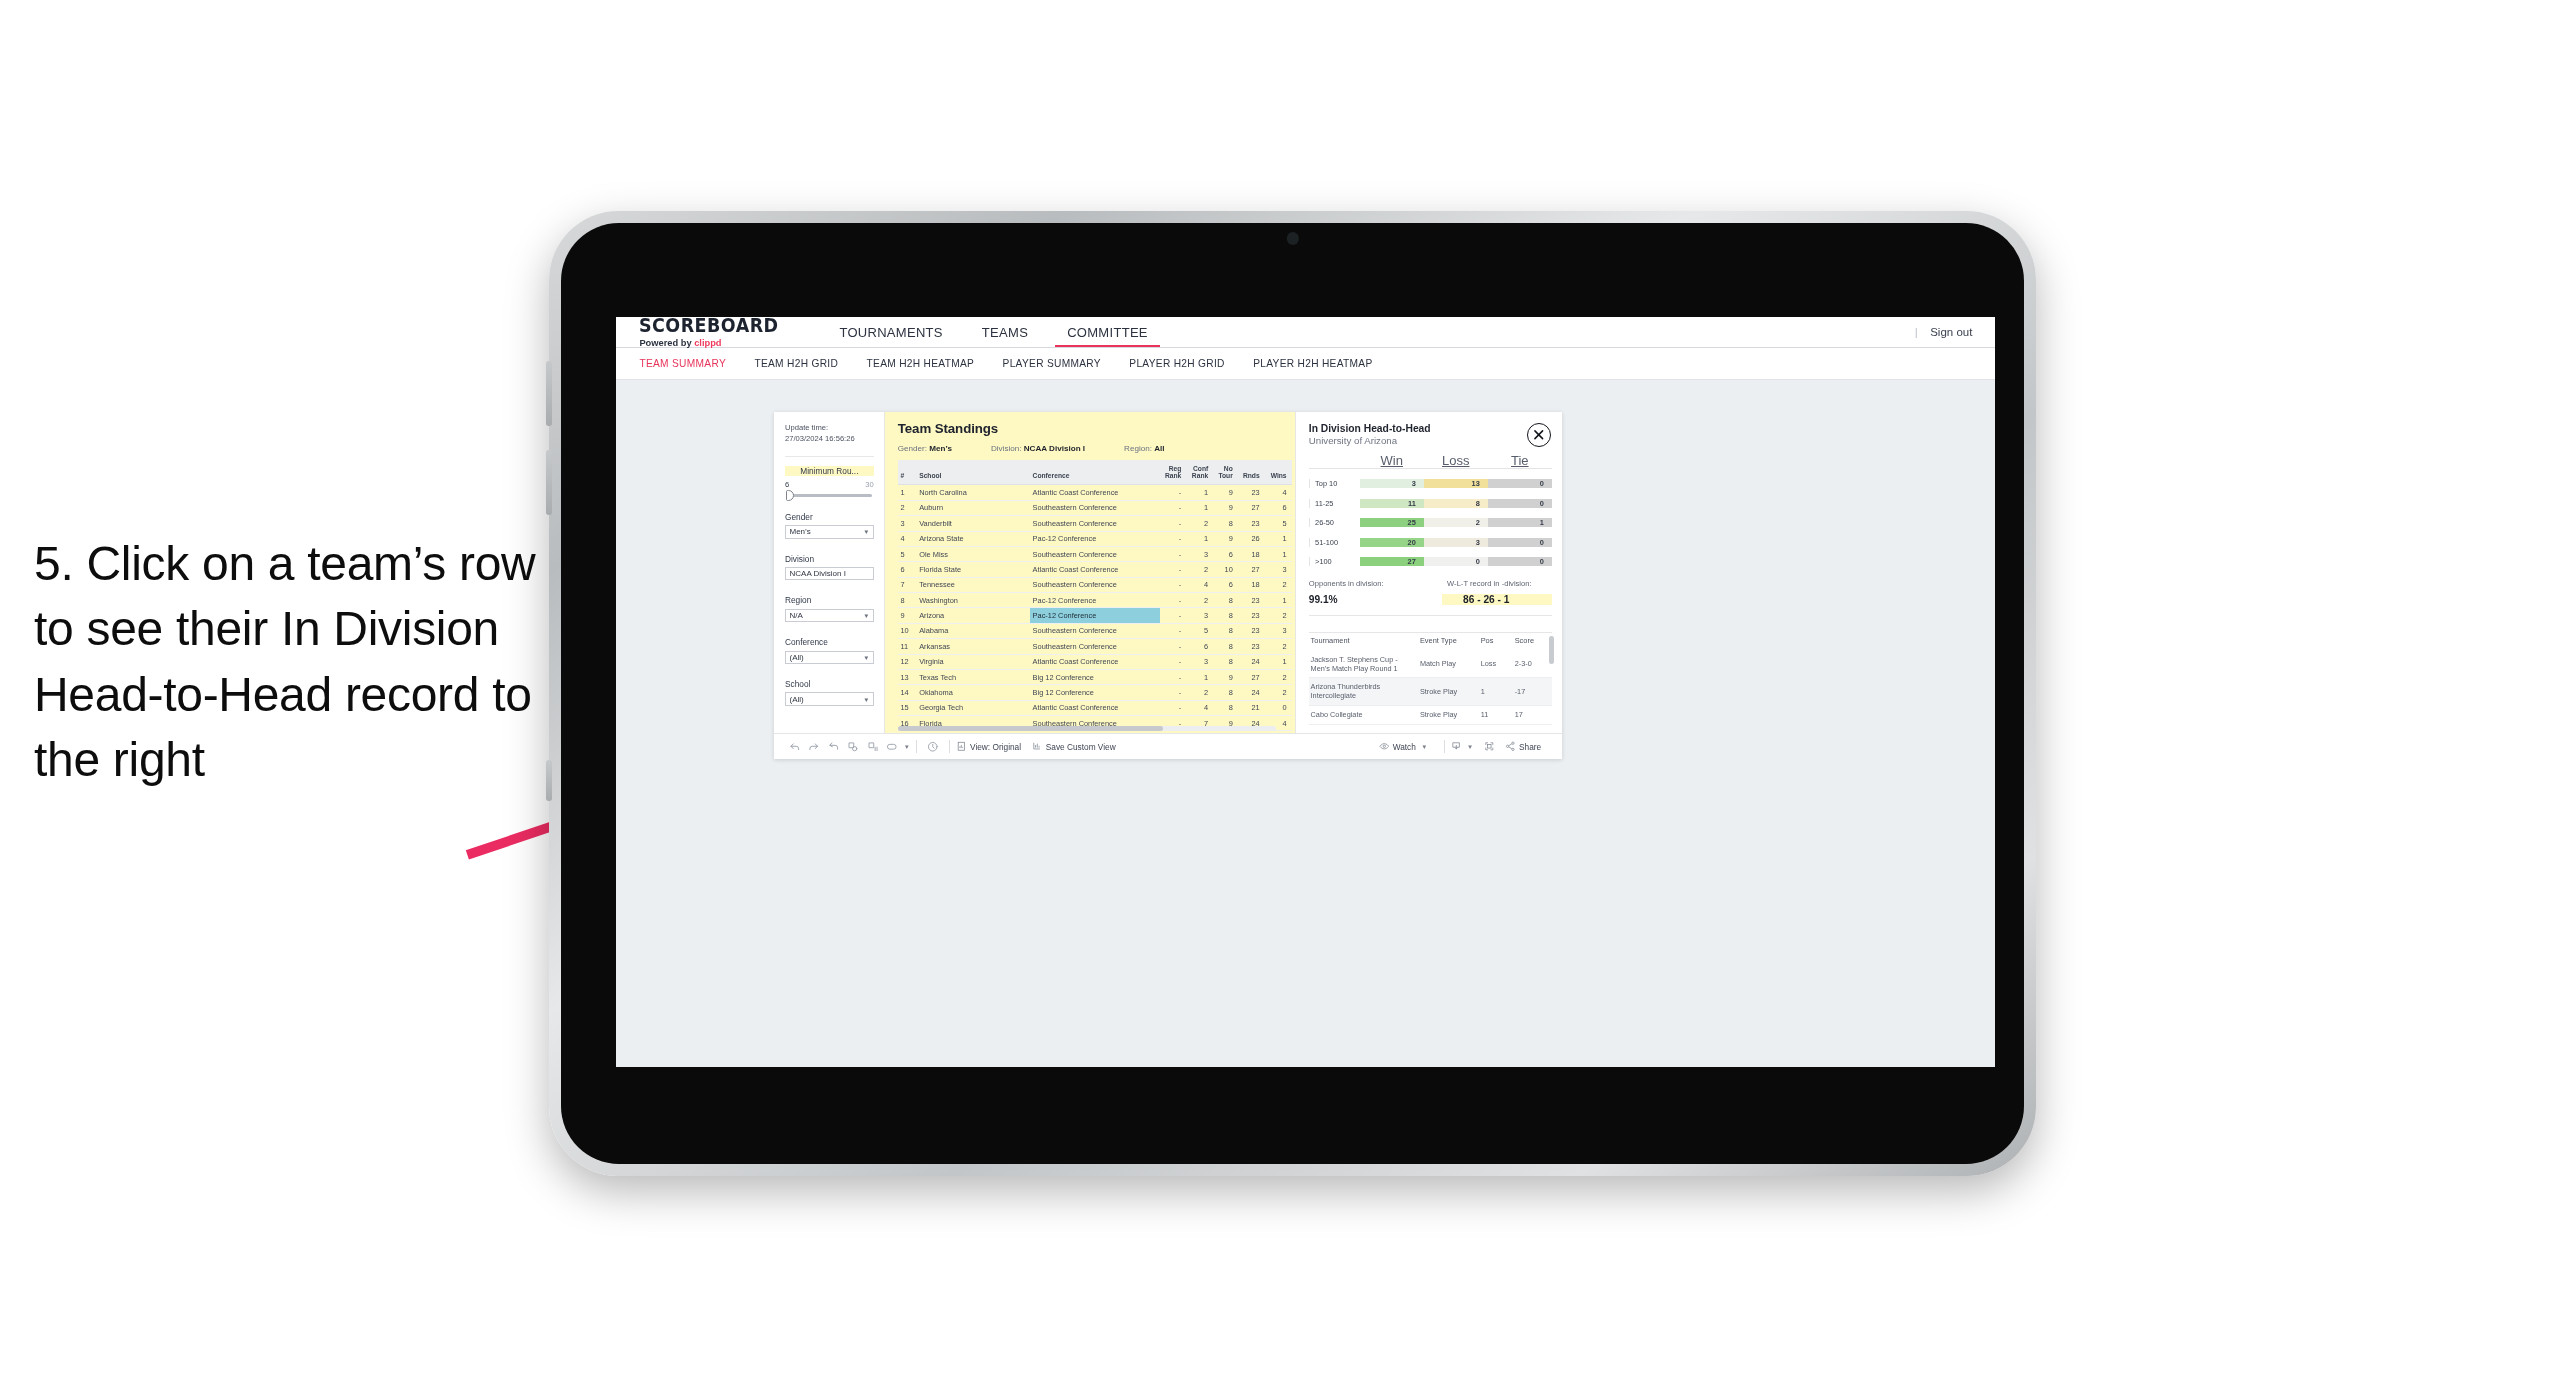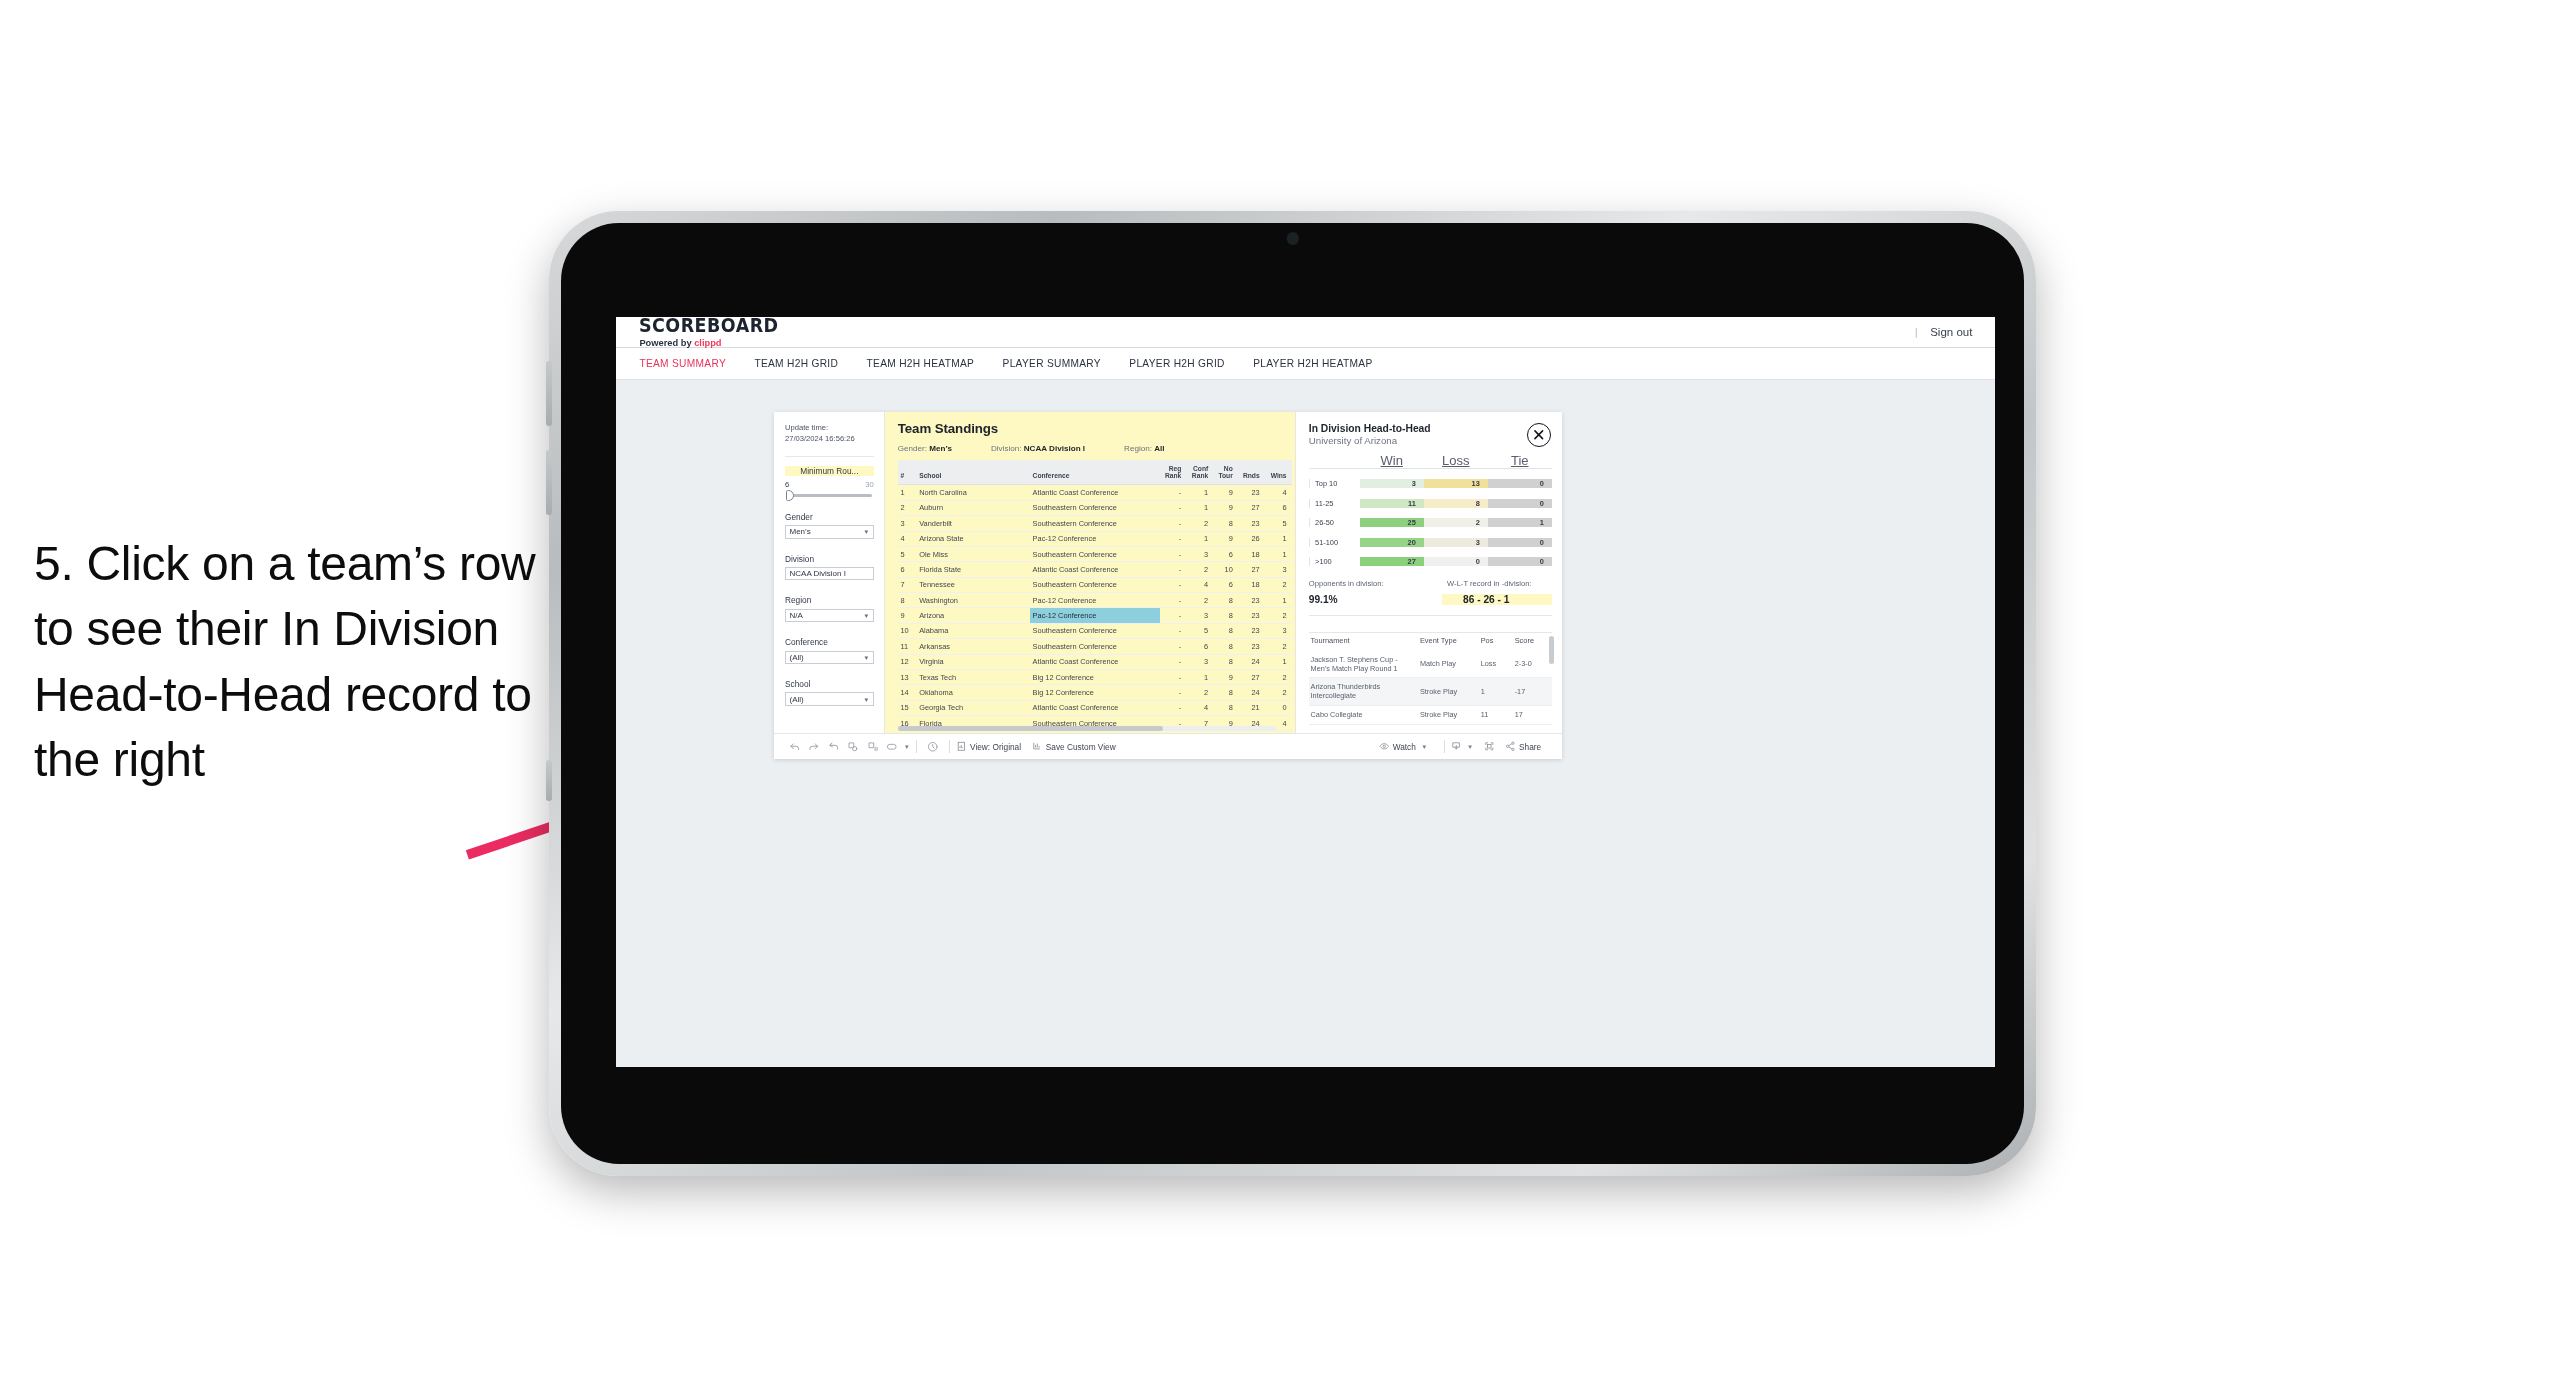--- a/index.html
+++ b/index.html
@@ -272,20 +272,25 @@
       <div class="cam"></div>
 
       <div class="app">
 
         <div class="topnav">
           <div class="brand">
             <div class="brand-title">SCOREBOARD</div>
             <div class="brand-sub">
               <span>Powered by </span><span class="clippd">clippd</span>
             </div>
+          </div>
+          <div class="topnav-items">
+            <div class="topnav-item">TOURNAMENTS</div>
+            <div class="topnav-item">TEAMS</div>
+            <div class="topnav-item active">COMMITTEE</div>
           </div>
           <div class="topnav-right">
             <span class="topnav-sep">|</span>
             <span>Sign out</span>
           </div>
         </div>
 
         <div class="subnav">
           <div class="subnav-item active">TEAM SUMMARY</div>
           <div class="subnav-item">TEAM H2H GRID</div>

